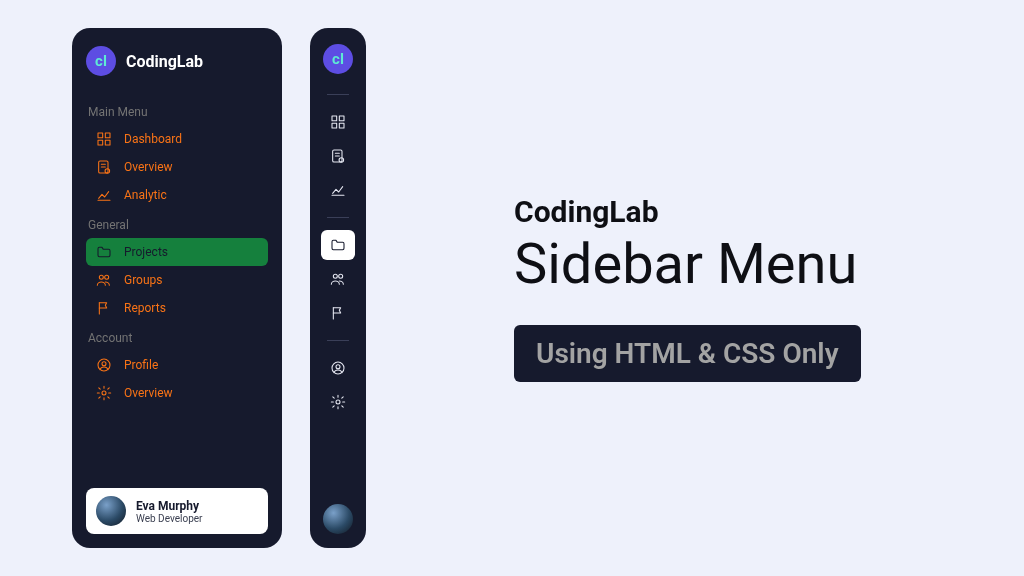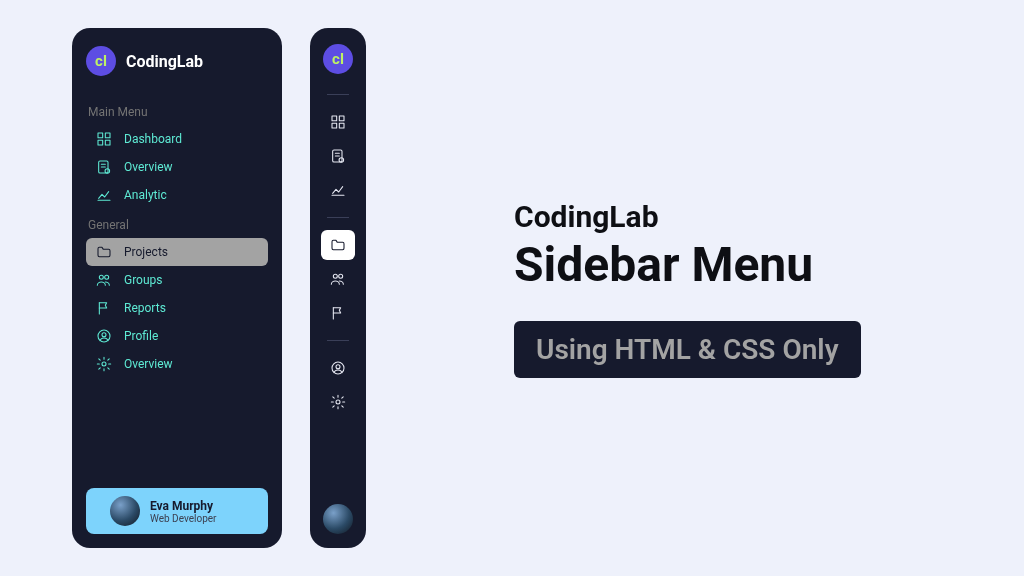--- a/index.html
+++ b/index.html
@@ -32,54 +32,54 @@
   }
   .brand {
     display: flex; align-items: center; gap: 10px;
     margin-bottom: 20px;
   }
   .logo-circle {
     width: 30px; height: 30px;
     background: #5d4de3;
     border-radius: 50%;
     display: flex; align-items: center; justify-content: center;
-    color: #bef264; font-weight: 700; font-size: 15px;
+    color: #5eead4; font-weight: 700; font-size: 15px;
   }
   .brand-name { font-weight: 700; font-size: 16px; }
 
   .section-title {
     font-size: 12px;
     color: #737373;
     margin: 9px 0 6px 2px;
   }
 
   .nav-item {
     display: flex; align-items: center; gap: 12px;
     padding: 6px 10px;
     border-radius: 6px;
     font-size: 12px;
-    color: #5eead4;
+    color: #f97316;
     cursor: pointer;
     line-height: 1;
   }
   .nav-item.active {
-    background: #a3a3a3;
+    background: #15803d;
     color: #161a2d;
   }
   .nav-item .icon { width: 16px; height: 16px; display:flex;align-items:center;justify-content:center; }
   .nav-item svg { stroke: currentColor; fill: none; }
 
   .spacer { flex: 1; }
 
   .user-card {
-    background: #7dd3fc;
+    background: #ffffff;
     border-radius: 8px;
     color: #161a2d;
     display: flex; align-items: center; gap: 10px;
-    padding: 8px 24px;
+    padding: 8px 10px;
     margin-top: 20px;
   }
   .avatar {
     width: 30px; height: 30px; border-radius: 50%;
     background: radial-gradient(circle at 35% 30%, #7aa0c9 0%, #2b4a66 55%, #101720 100%);
   }
   .user-name { font-size: 12px; font-weight: 700; }
   .user-role { font-size: 10px; color: #3c4152; }
 
   
@@ -114,21 +114,21 @@
     margin-top: 6px;
   }
 
   
   
   .heading {
     margin-left: 120px;
     color: #0e0f14;
   }
   .heading h2 { font-size: 30px; font-weight: 700; margin-bottom: 2px; }
-  .heading h1 { font-size: 48px; font-weight: 700; margin-bottom: 28px; }
+  .heading h1 { font-size: 56px; font-weight: 400; margin-bottom: 28px; }
   .badge {
     display: inline-block;
     background: #161a2d;
     color: #a3a3a3;
     font-size: 28px;
     font-weight: 600;
     padding: 12px 22px;
     border-radius: 6px;
   }
 
@@ -234,20 +234,21 @@
     </div>
     <div class="nav-item">
       <span class="icon">
           <svg>
             <use href="#i-flag"></use>
           </svg>
         </span>
       <span>Reports</span>
     </div>
 
+    <div class="section-title">Account</div>
     <div class="nav-item">
       <span class="icon">
           <svg>
             <use href="#i-profile"></use>
           </svg>
         </span>
       <span>Profile</span>
     </div>
     <div class="nav-item">
       <span class="icon">

